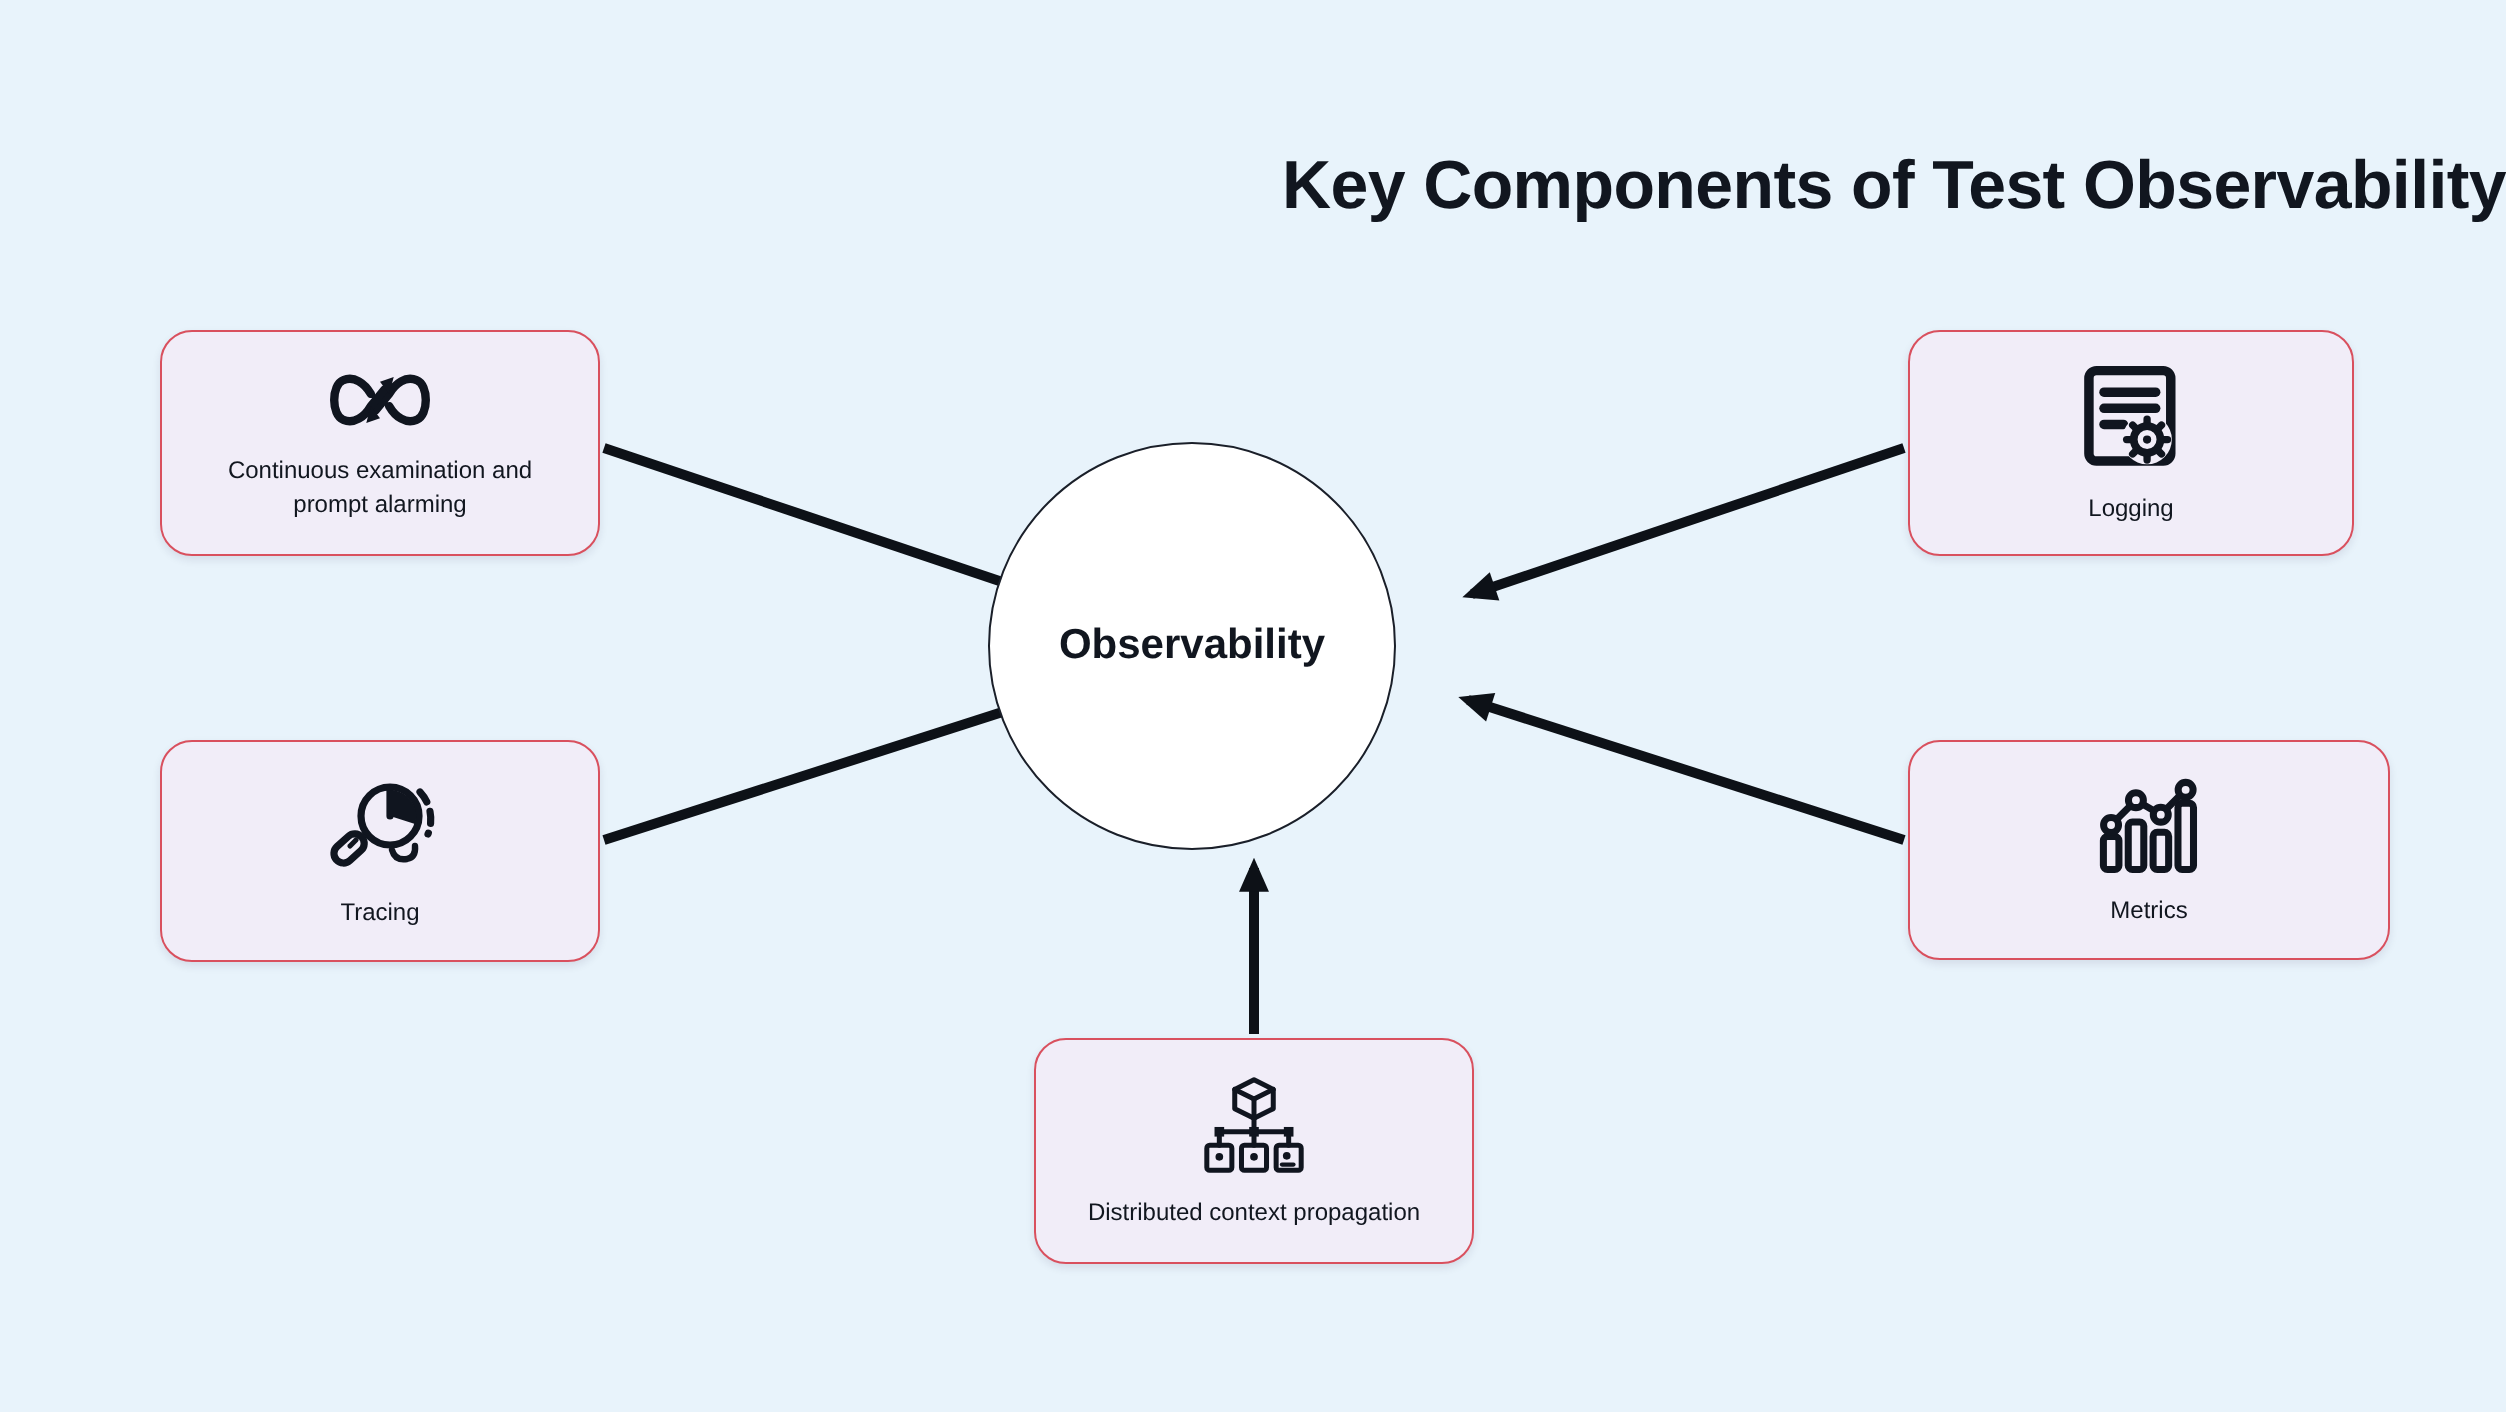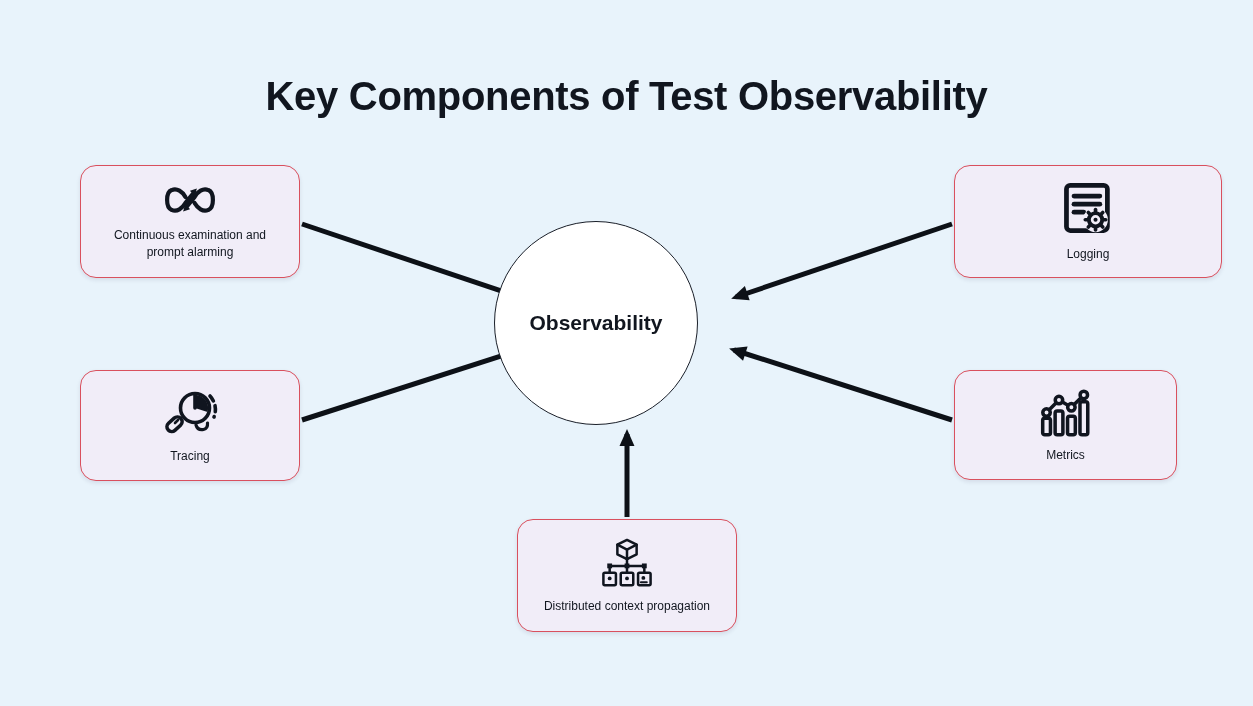--- a/index.html
+++ b/index.html
@@ -10,22 +10,22 @@
   .canvas{
     position:relative;
     width:1253px;height:706px;
     background:var(--bg,#e8f3fb);
     overflow:hidden;
   }
   .diagram-title{
     position:absolute;
     top:74px;left:0;width:100%;
     margin:0;
-    text-align:center;
-    font-size:40px;
+    text-align:right;
+    font-size:34px;
     font-weight:700;
     letter-spacing:-0.3px;
     color:var(--text,#11161f);
   }
   svg.arrows{
     position:absolute;left:0;top:0;
     width:1253px;height:706px;
     pointer-events:none;
   }
   .node{
@@ -44,22 +44,22 @@
   }
   .node .label{
     font-size:12px;
     line-height:1.4;
     color:var(--text,#11161f);
     text-align:center;
   }
   .node svg{display:block;}
   .pos-continuous{left:80px; top:165px; width:220px; height:113px;}
   .pos-tracing   {left:80px; top:370px; width:220px; height:111px;}
-  .pos-logging   {left:954px;top:165px; width:268px; height:113px;}
-  .pos-metrics   {left:954px;top:370px; width:223px; height:110px;}
+  .pos-logging   {left:954px;top:165px; width:223px; height:113px;}
+  .pos-metrics   {left:954px;top:370px; width:241px; height:110px;}
   .pos-distributed{left:517px;top:519px;width:220px; height:113px;}
   .center-circle{
     position:absolute;
     left:494px;top:221px;
     width:204px;height:204px;
     box-sizing:border-box;
     border-radius:50%;
     background:var(--circle-fill,#ffffff);
     border:1.6px solid var(--circle-border,#1a1f29);
     display:flex;align-items:center;justify-content:center;

